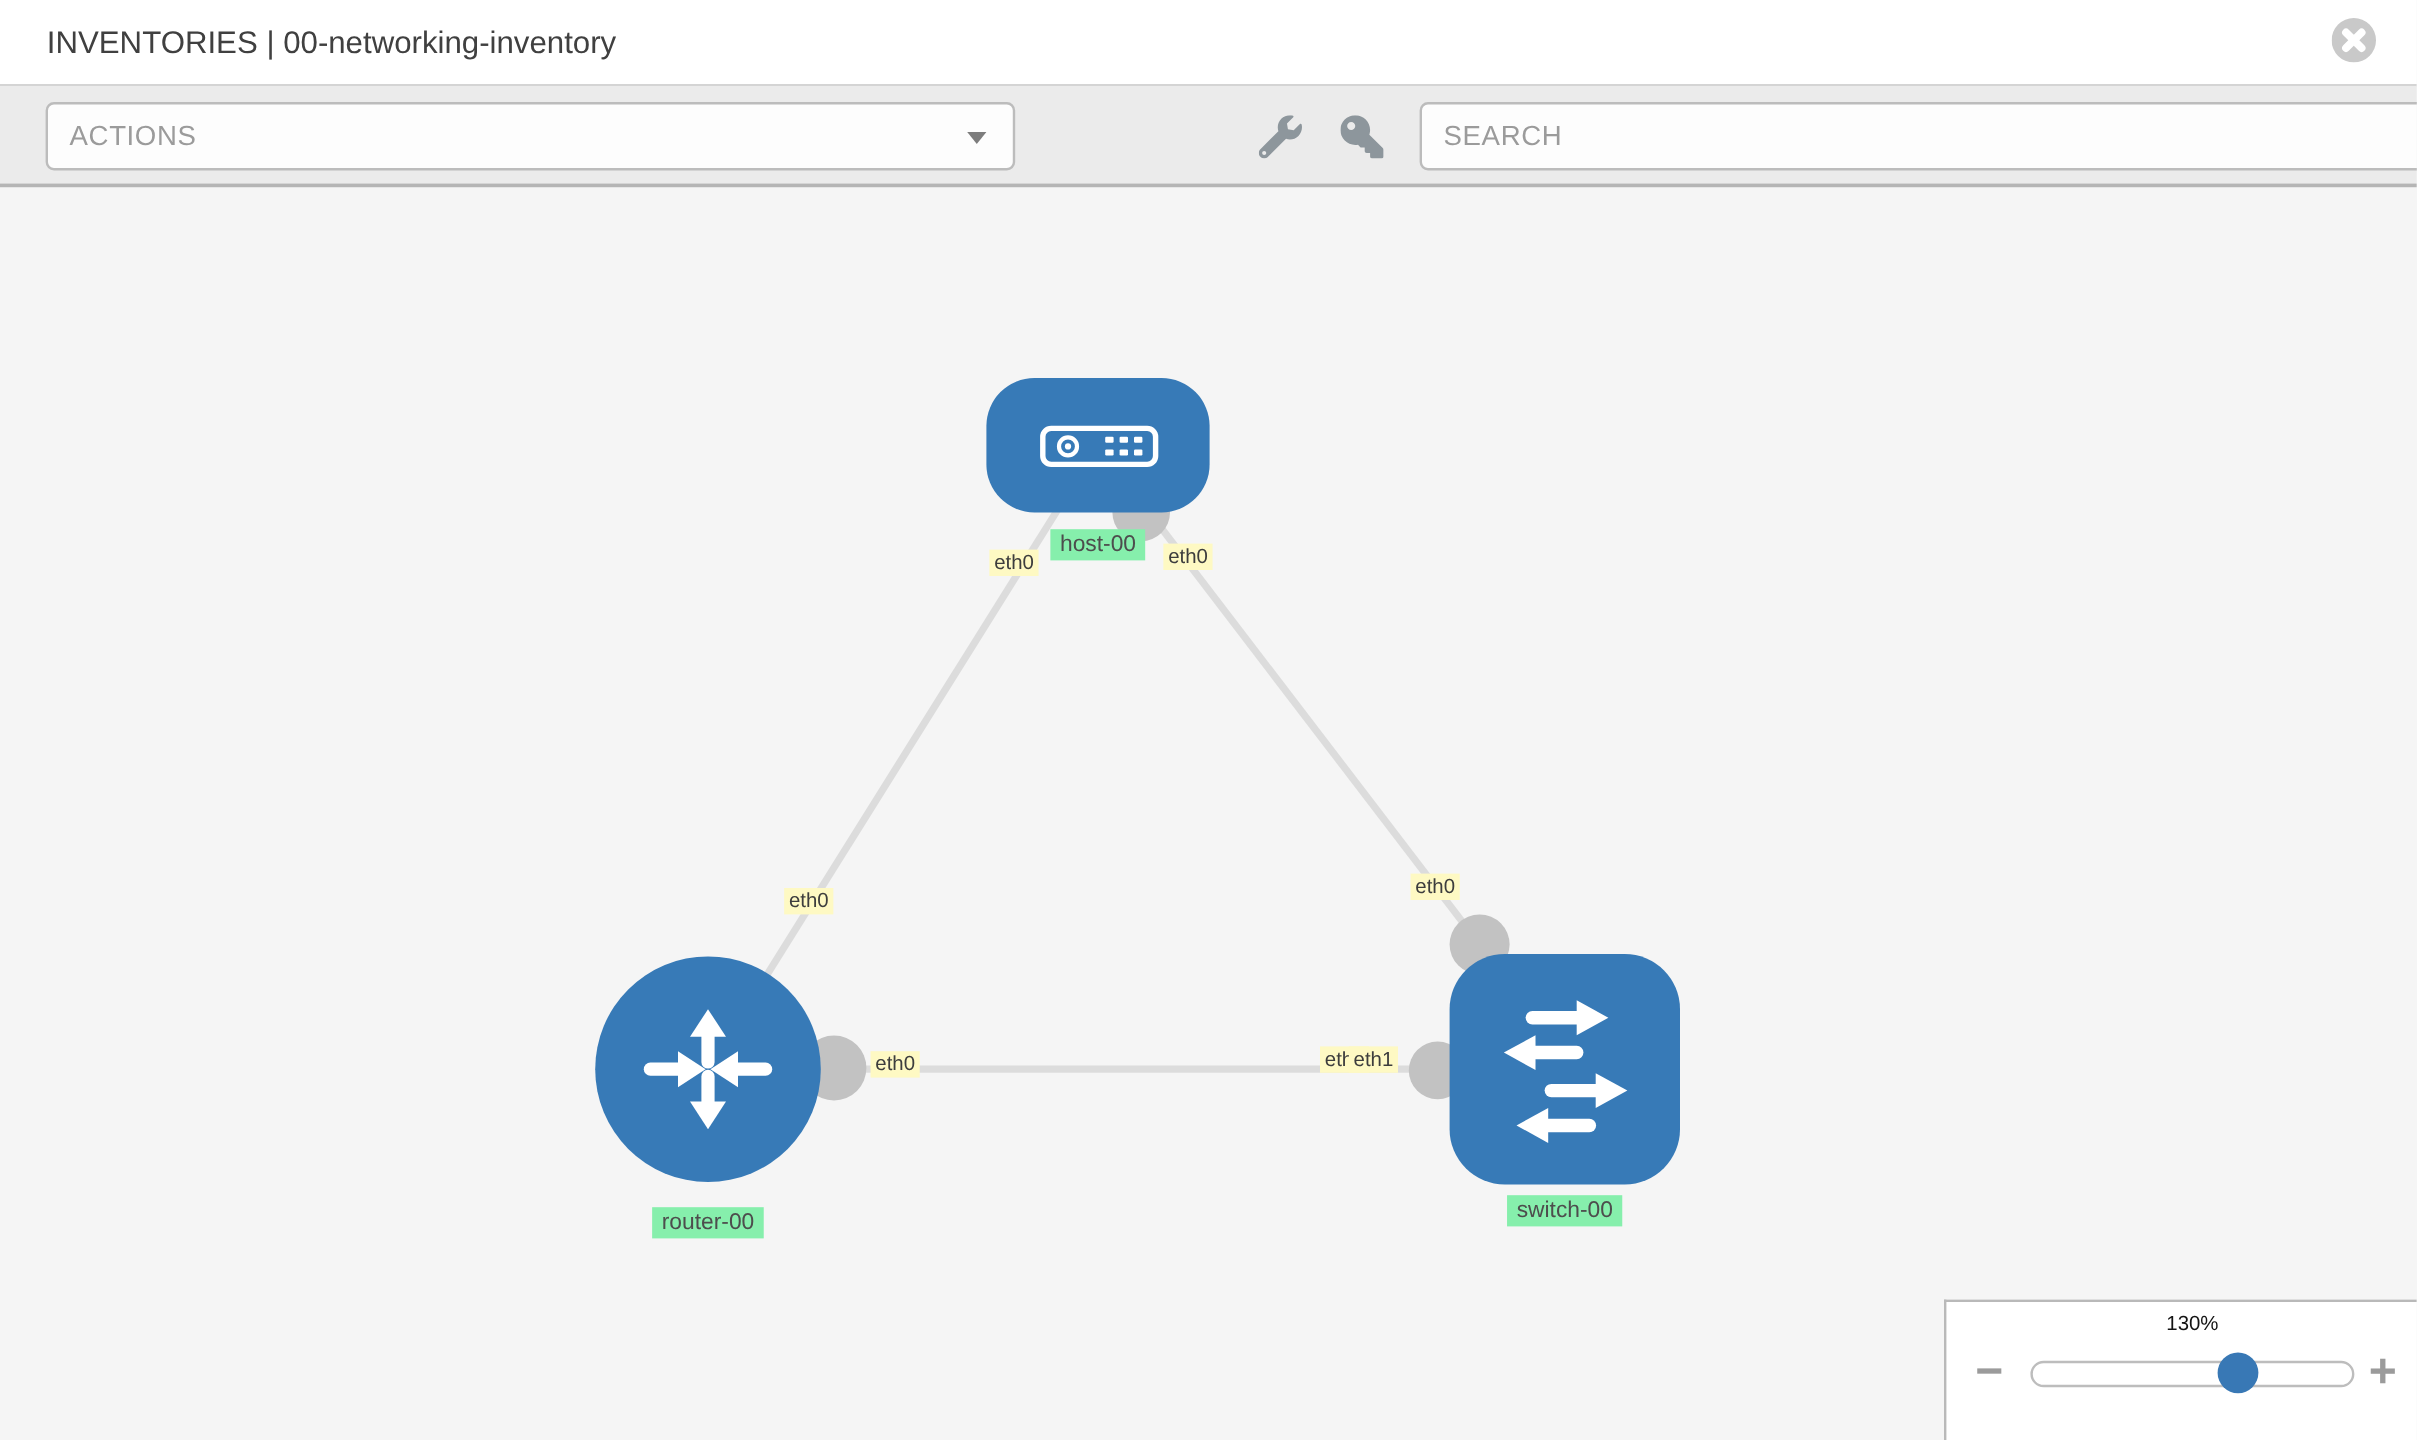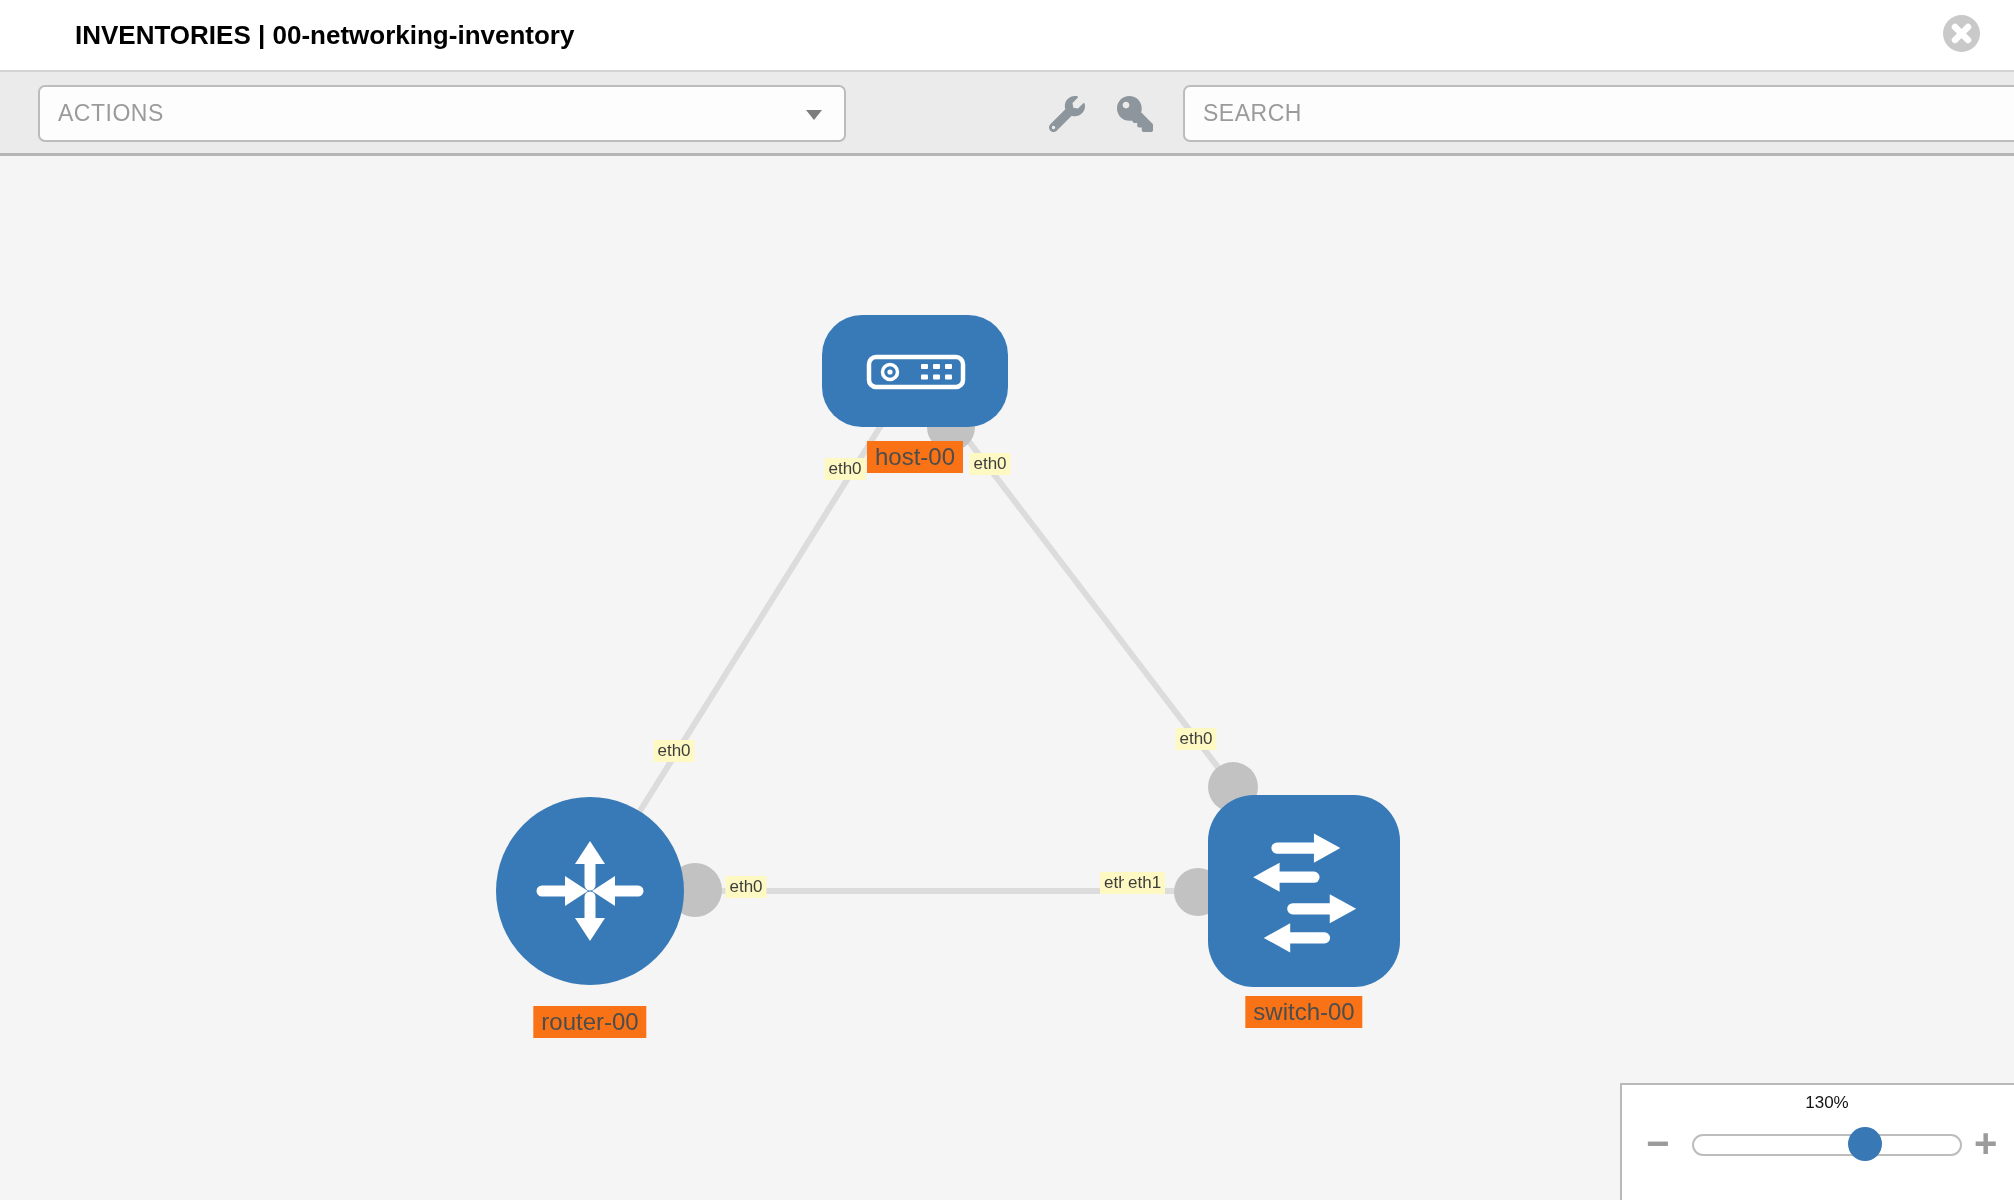--- a/index.html
+++ b/index.html
@@ -9,21 +9,21 @@
     background:#f5f5f5; position:relative;
   }
 
   
   .header {
     position:absolute; top:0; left:0; width:2014px; height:72px;
     background:#ffffff; border-bottom:2px solid #d4d4d4; z-index:5;
   }
   .page-title {
     position:absolute; left:39px; top:0; line-height:70px;
-    font-size:26px; font-weight:bold; color:#000000; white-space:nowrap;margin-left:36px;
+    font-size:26px; font-weight:normal; color:#404040; white-space:nowrap;
   }
   .close-btn {
     position:absolute; right:34px; top:15px; width:37px; height:37px;
     cursor:pointer;
   }
 
   
   .toolbar {
     position:absolute; top:72px; left:0; width:2014px; height:84px;
     background:#ebebeb; border-bottom:3px solid #b5b5b5; z-index:5;
@@ -45,22 +45,22 @@
   .search-box  { left:1183px; width:902px; }
   .tool-icon { position:absolute; top:96px; cursor:pointer; z-index:6; }
   .wrench { left:1049px; }
   .key { left:1117px; }
   .key svg { transform:scaleX(-1); }
 
   
   .graph-svg { position:absolute; top:0; left:0; z-index:1; }
   .labels { position:absolute; top:0; left:0; width:2014px; height:1200px; z-index:2; pointer-events:none; }
   .node-label {
-    position:absolute; transform:translateX(-50%); background:#f97316;
-    color:#4d4d4d; font-size:24px; padding:2px 8px; white-space:nowrap;
+    position:absolute; transform:translateX(-50%); background:#86efac;
+    color:#4d4d4d; font-size:19px; padding:2px 8px; white-space:nowrap;
   }
   .port-label {
     position:absolute; transform:translateX(-50%); background:#fef9c3;
     color:#3d3d3d; font-size:17px; padding:1px 4px; white-space:nowrap;
   }
   .port-label.anchored { transform:none; }
   .lbl-host   { left:915px;  top:441px; }
   .lbl-router { left:590px;  top:996px;margin-top:10px; }
   .lbl-switch { left:1304px; top:996px; }
   .lbl-eth-hr { left:845px;  top:458px; }

